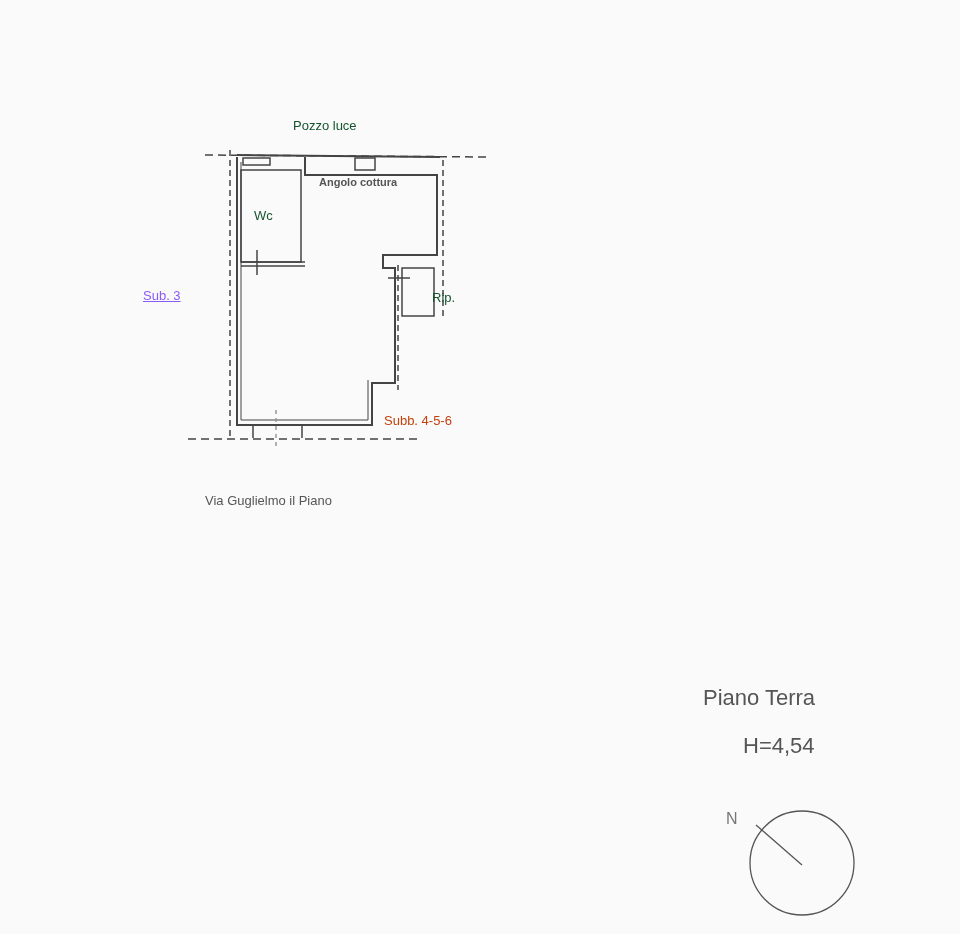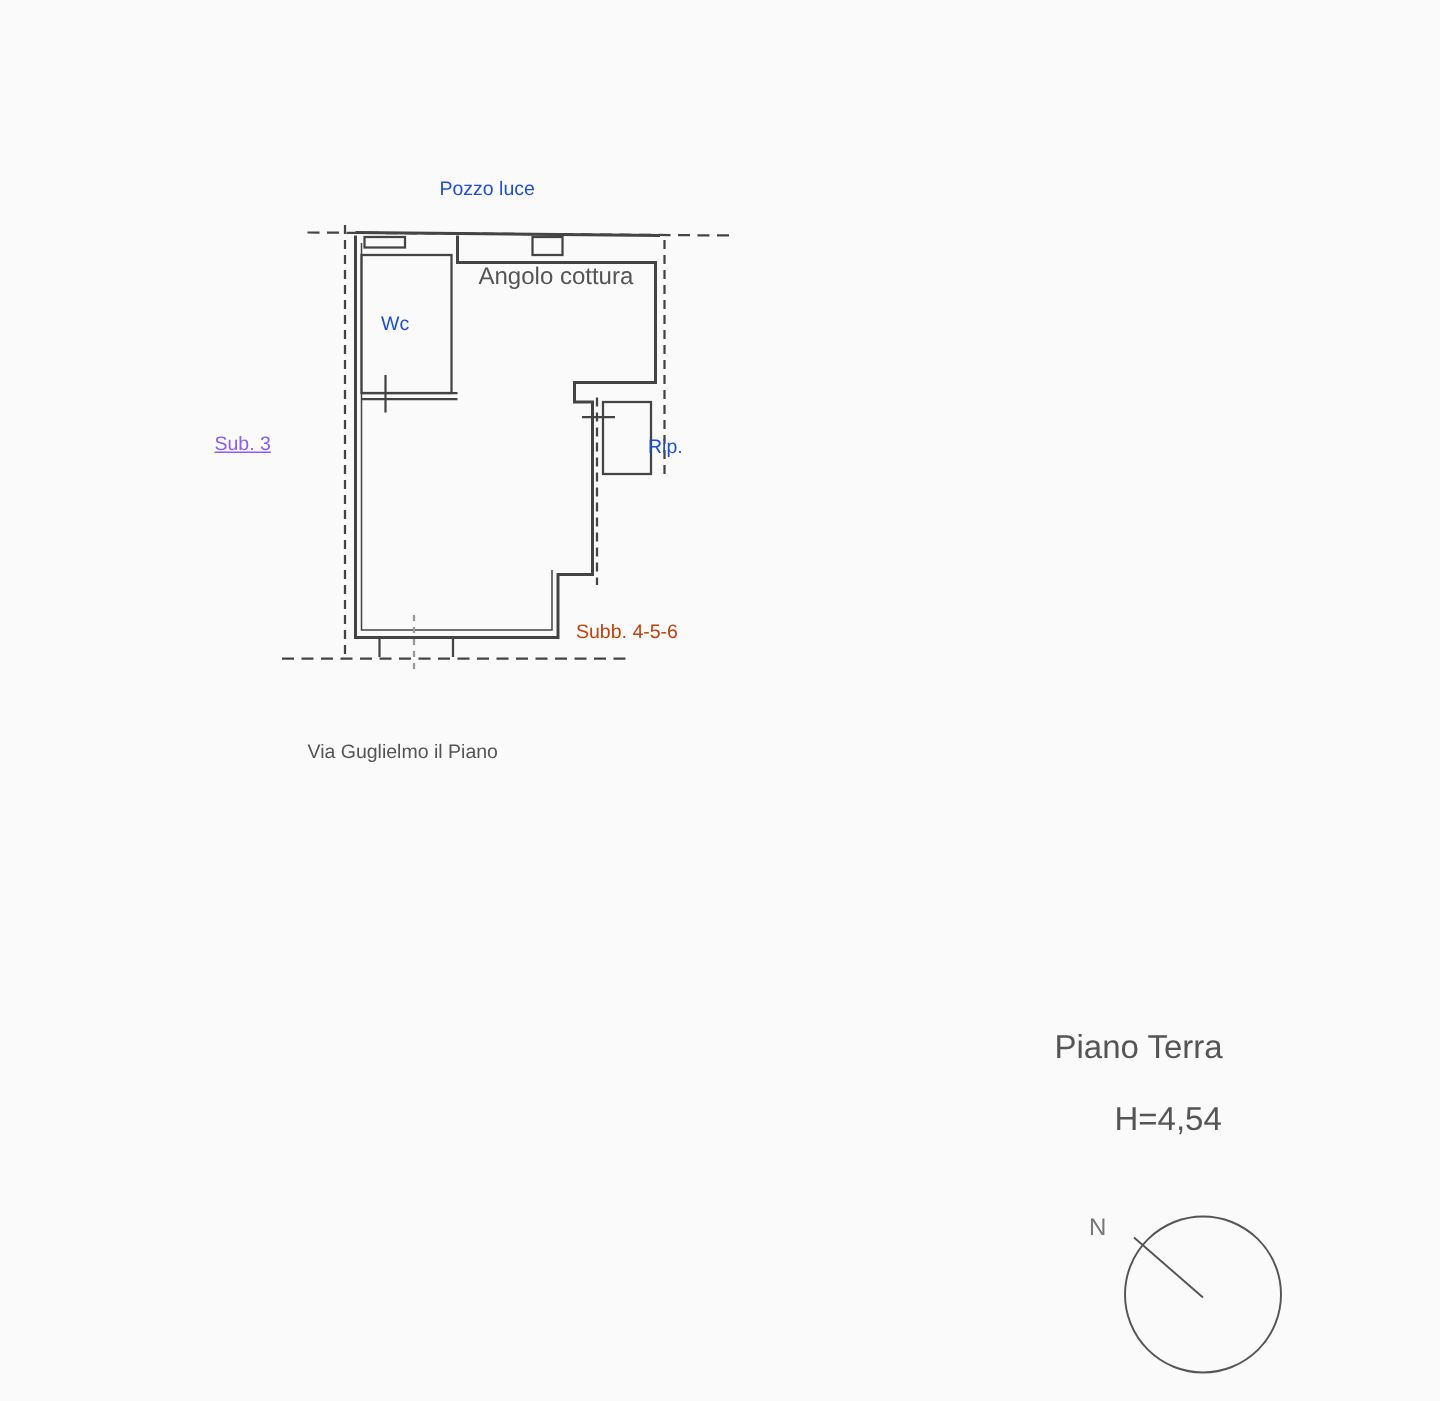--- a/index.html
+++ b/index.html
@@ -1,20 +1,20 @@
 <!DOCTYPE html>
 <html><head>
 <meta charset="utf-8">
 <style>
   html, body { margin:0; padding:0; }
   body { width:960px; height:934px; background:#fafafa; position:relative; overflow:hidden;
          font-family:"Liberation Sans", sans-serif; color:#333; }
   .lbl { position:absolute; white-space:nowrap; }
-  .small { font-size:13px; color:#1d4ed8; }
-  .tiny { font-size:16px; color:#555; }
+  .small { font-size:13px; color:#14532d; }
+  .tiny { font-size:11px; color:#555;font-weight:bold; }
   .big { font-size:22px; color:#555; }
   svg { position:absolute; left:0; top:0; }
 </style>
 </head>
 <body>
 
 <svg width="960" height="934">
   <g stroke="#444" fill="none" stroke-width="1.5">
 
     <line x1="205" y1="155" x2="488" y2="157" stroke-dasharray="8,5"></line>

